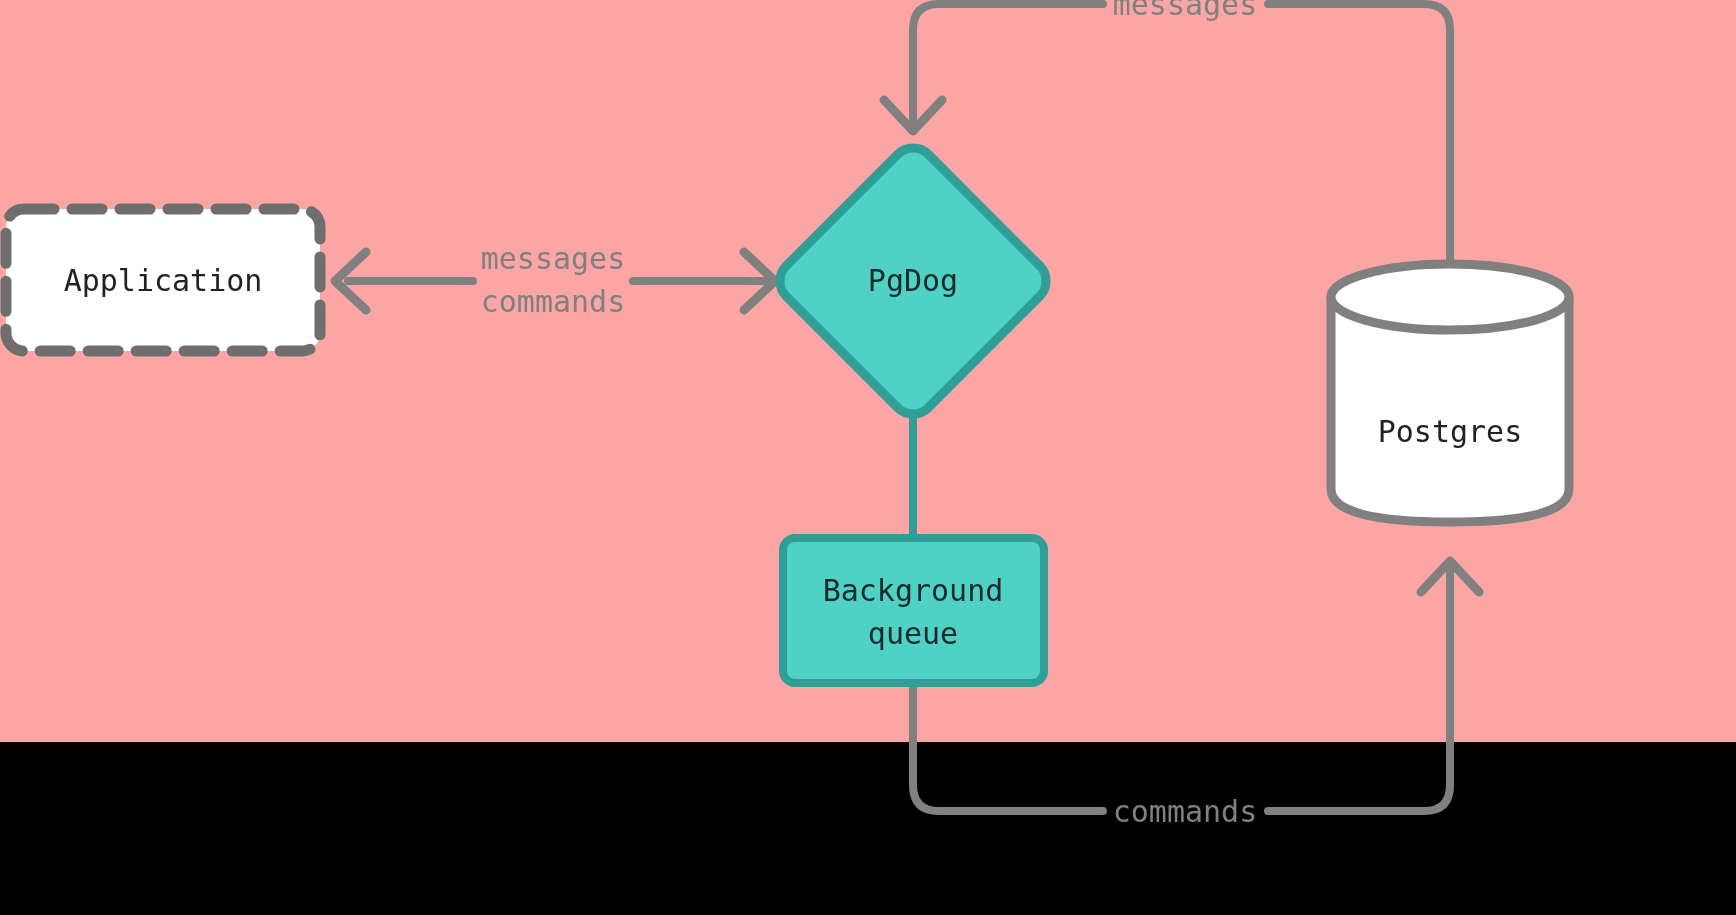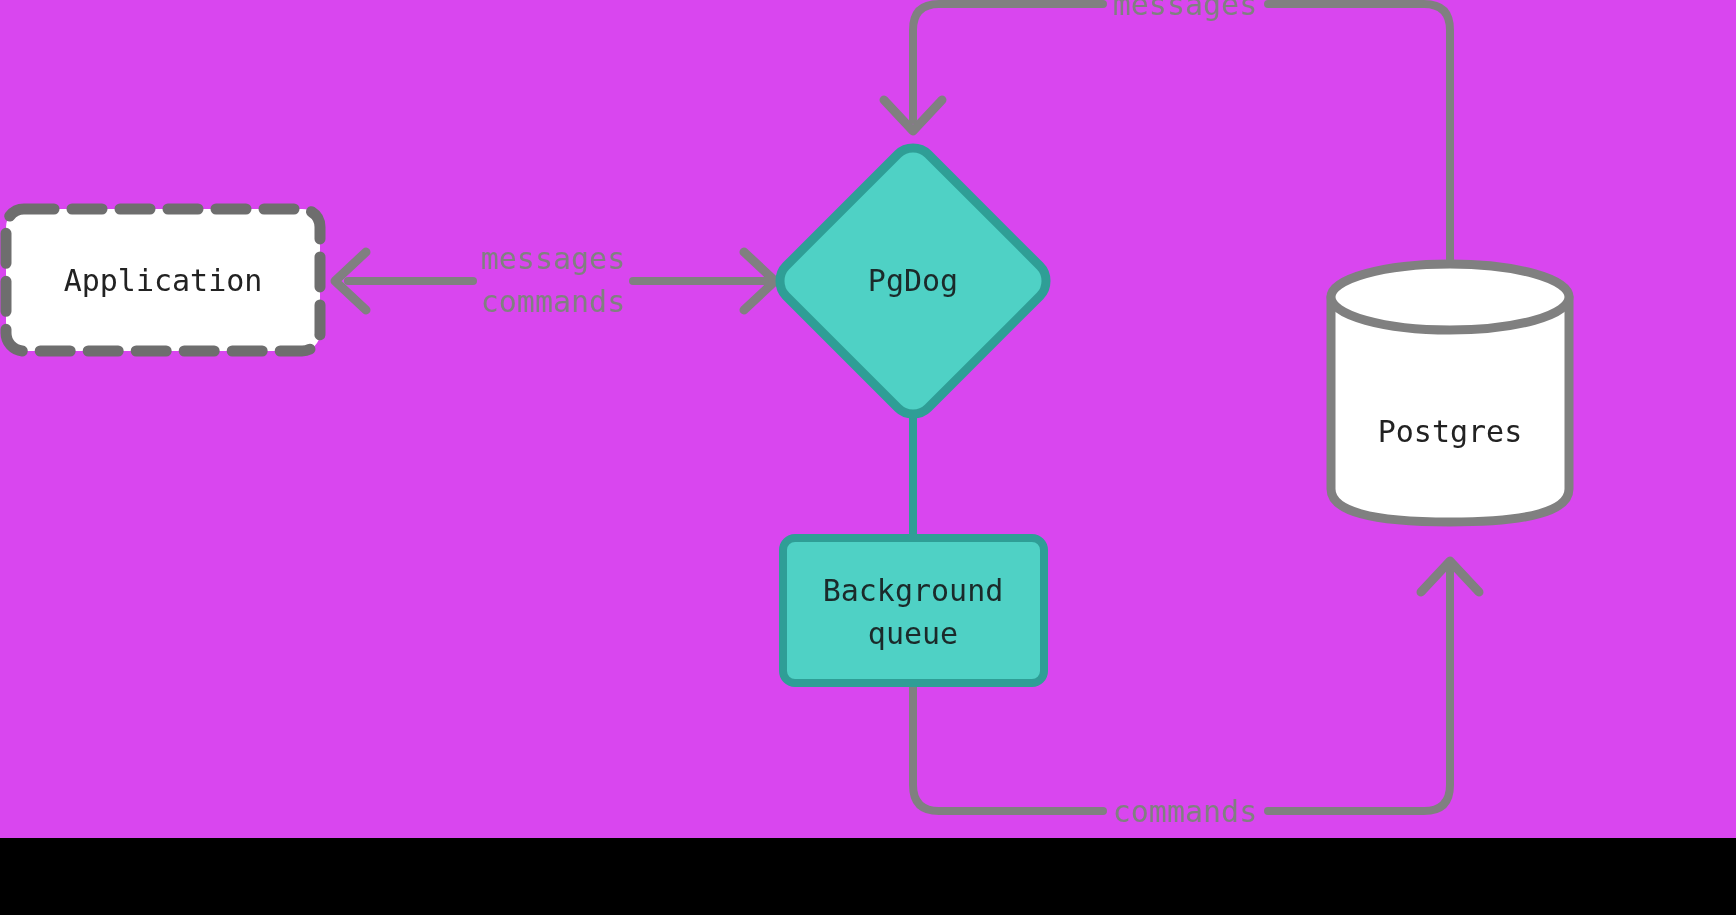--- a/index.html
+++ b/index.html
@@ -10,22 +10,22 @@
   }
   body {
     width: 1736px;
     height: 915px;
     overflow: hidden;
     font-family: "DejaVu Sans Mono", "Liberation Mono", monospace;
   }
   #canvas {
     position: relative;
     width: 1736px;
-    height: 838px;
-    background: #d946ef;
+    height: 742px;
+    background: #fca5a5;
   }
   svg.layer {
     position: absolute;
     top: 0;
     left: 0;
     width: 1736px;
     height: 915px;
   }
   .node-label {
     font-family: "DejaVu Sans Mono", "Liberation Mono", monospace;

